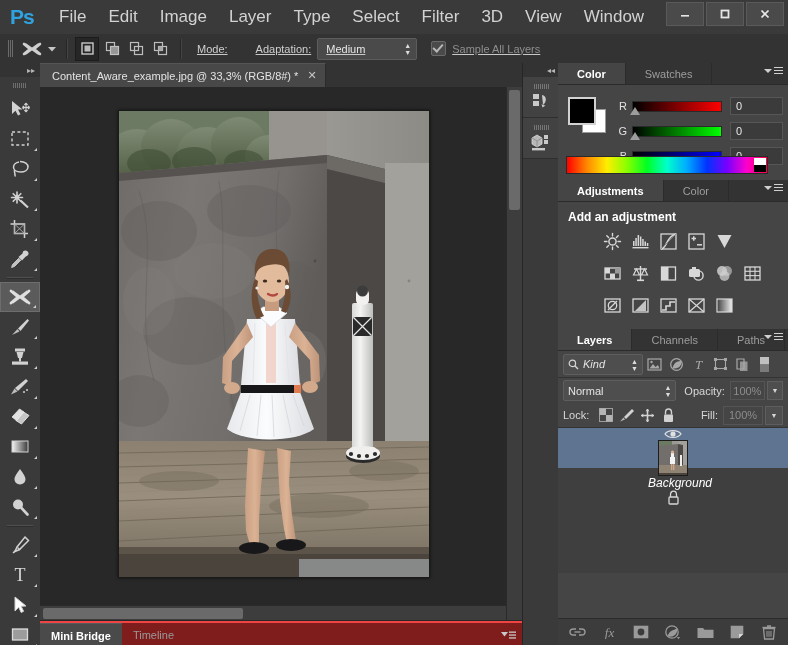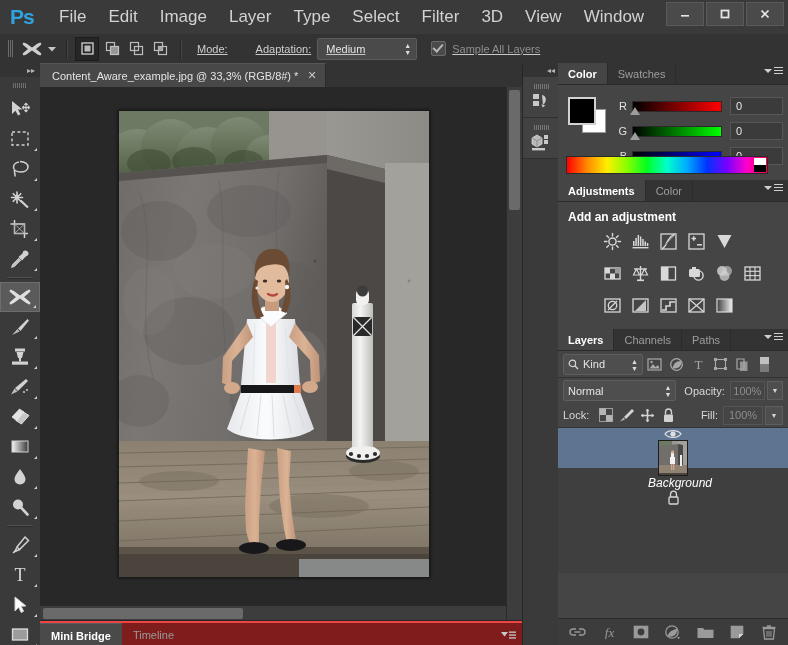--- a/index.html
+++ b/index.html
@@ -91,21 +91,21 @@
   .idhead{height:14px;display:flex;align-items:center;justify-content:flex-end;padding-right:4px;
           color:#b6b6b6;font-size:8px;background:#333;}
   .idcell{height:40px;border-bottom:1px solid #2f2f2f;display:flex;flex-direction:column;
           align-items:center;justify-content:center;gap:3px;background:#424242;}
   .idgrip{width:15px;height:5px;background:repeating-linear-gradient(to right,#757575 0 1px,transparent 1px 2px);}
 
   
   .rpanels{position:absolute;left:558px;top:63px;width:230px;height:582px;background:#3a3a3a;}
   .ptabs{height:21px;background:#333;display:flex;align-items:stretch;position:relative;
          border-bottom:1px solid #2b2b2b;}
-  .ptab{display:flex;align-items:center;padding:0 10px;font-size:11px;color:#9d9d9d;
+  .ptab{display:flex;align-items:center;padding:0 19px;font-size:11px;color:#9d9d9d;
         border-right:1px solid #2b2b2b;}
   .ptab.act{background:#454545;color:#ffffff;font-weight:bold;}
   .pmenu{position:absolute;right:5px;top:4px;display:flex;align-items:center;gap:2px;}
   .pmenu .tri{width:0;height:0;border-left:4px solid transparent;border-right:4px solid transparent;
               border-top:4px solid #cfcfcf;}
   .pmenu .bars{width:9px;height:7px;background:repeating-linear-gradient(to bottom,#cfcfcf 0 1px,transparent 1px 3px);}
   .pbody{background:#454545;}
 
   
   .colorbody{height:95px;position:relative;}
@@ -126,21 +126,21 @@
   .spec-wb .w{height:7px;background:#fff;}
   .spec-wb .b{height:7px;background:#000;}
 
   
   .adjbody{padding:5px 0 8px 0;}
   .adjtitle{color:#fff;font-weight:bold;font-size:12px;padding:3px 0 5px 10px;}
   .adjgrid{display:flex;flex-wrap:wrap;padding-left:42px;}
   .adjicon{width:25px;height:25px;margin:0 3px 3px 0;display:flex;align-items:center;justify-content:center;}
 
   
-  .lfilter{height:26px;display:flex;align-items:center;padding:0 5px;border-bottom:1px solid #333;}
+  .lfilter{height:26px;display:flex;align-items:center;padding:0 5px;border-bottom:1px solid #333;font-style:italic;}
   .kindsel{width:70px;height:19px;background:#4e4e4e;border:1px solid #5e5e5e;border-radius:2px;
            display:flex;align-items:center;padding:0 4px;color:#e4e4e4;font-size:11px;position:relative;}
   .kindsel .arrows{position:absolute;right:4px;top:3px;font-size:7px;line-height:7px;color:#ddd;text-align:center;}
   .lficon{width:22px;height:20px;display:flex;align-items:center;justify-content:center;}
   .lbrow{height:25px;display:flex;align-items:center;padding:0 5px;}
   .blendsel{width:118px;height:19px;background:#4e4e4e;border:1px solid #5e5e5e;border-radius:2px;
             display:flex;align-items:center;padding:0 4px;color:#e4e4e4;font-size:11px;position:relative;}
   .blendsel .arrows{position:absolute;right:4px;top:3px;font-size:7px;line-height:7px;color:#ddd;text-align:center;}
   .opLbl{margin-left:8px;color:#d8d8d8;font-size:11px;}
   .numfield{width:38px;height:17px;background:#454545;border:1px solid #555;margin-left:5px;

